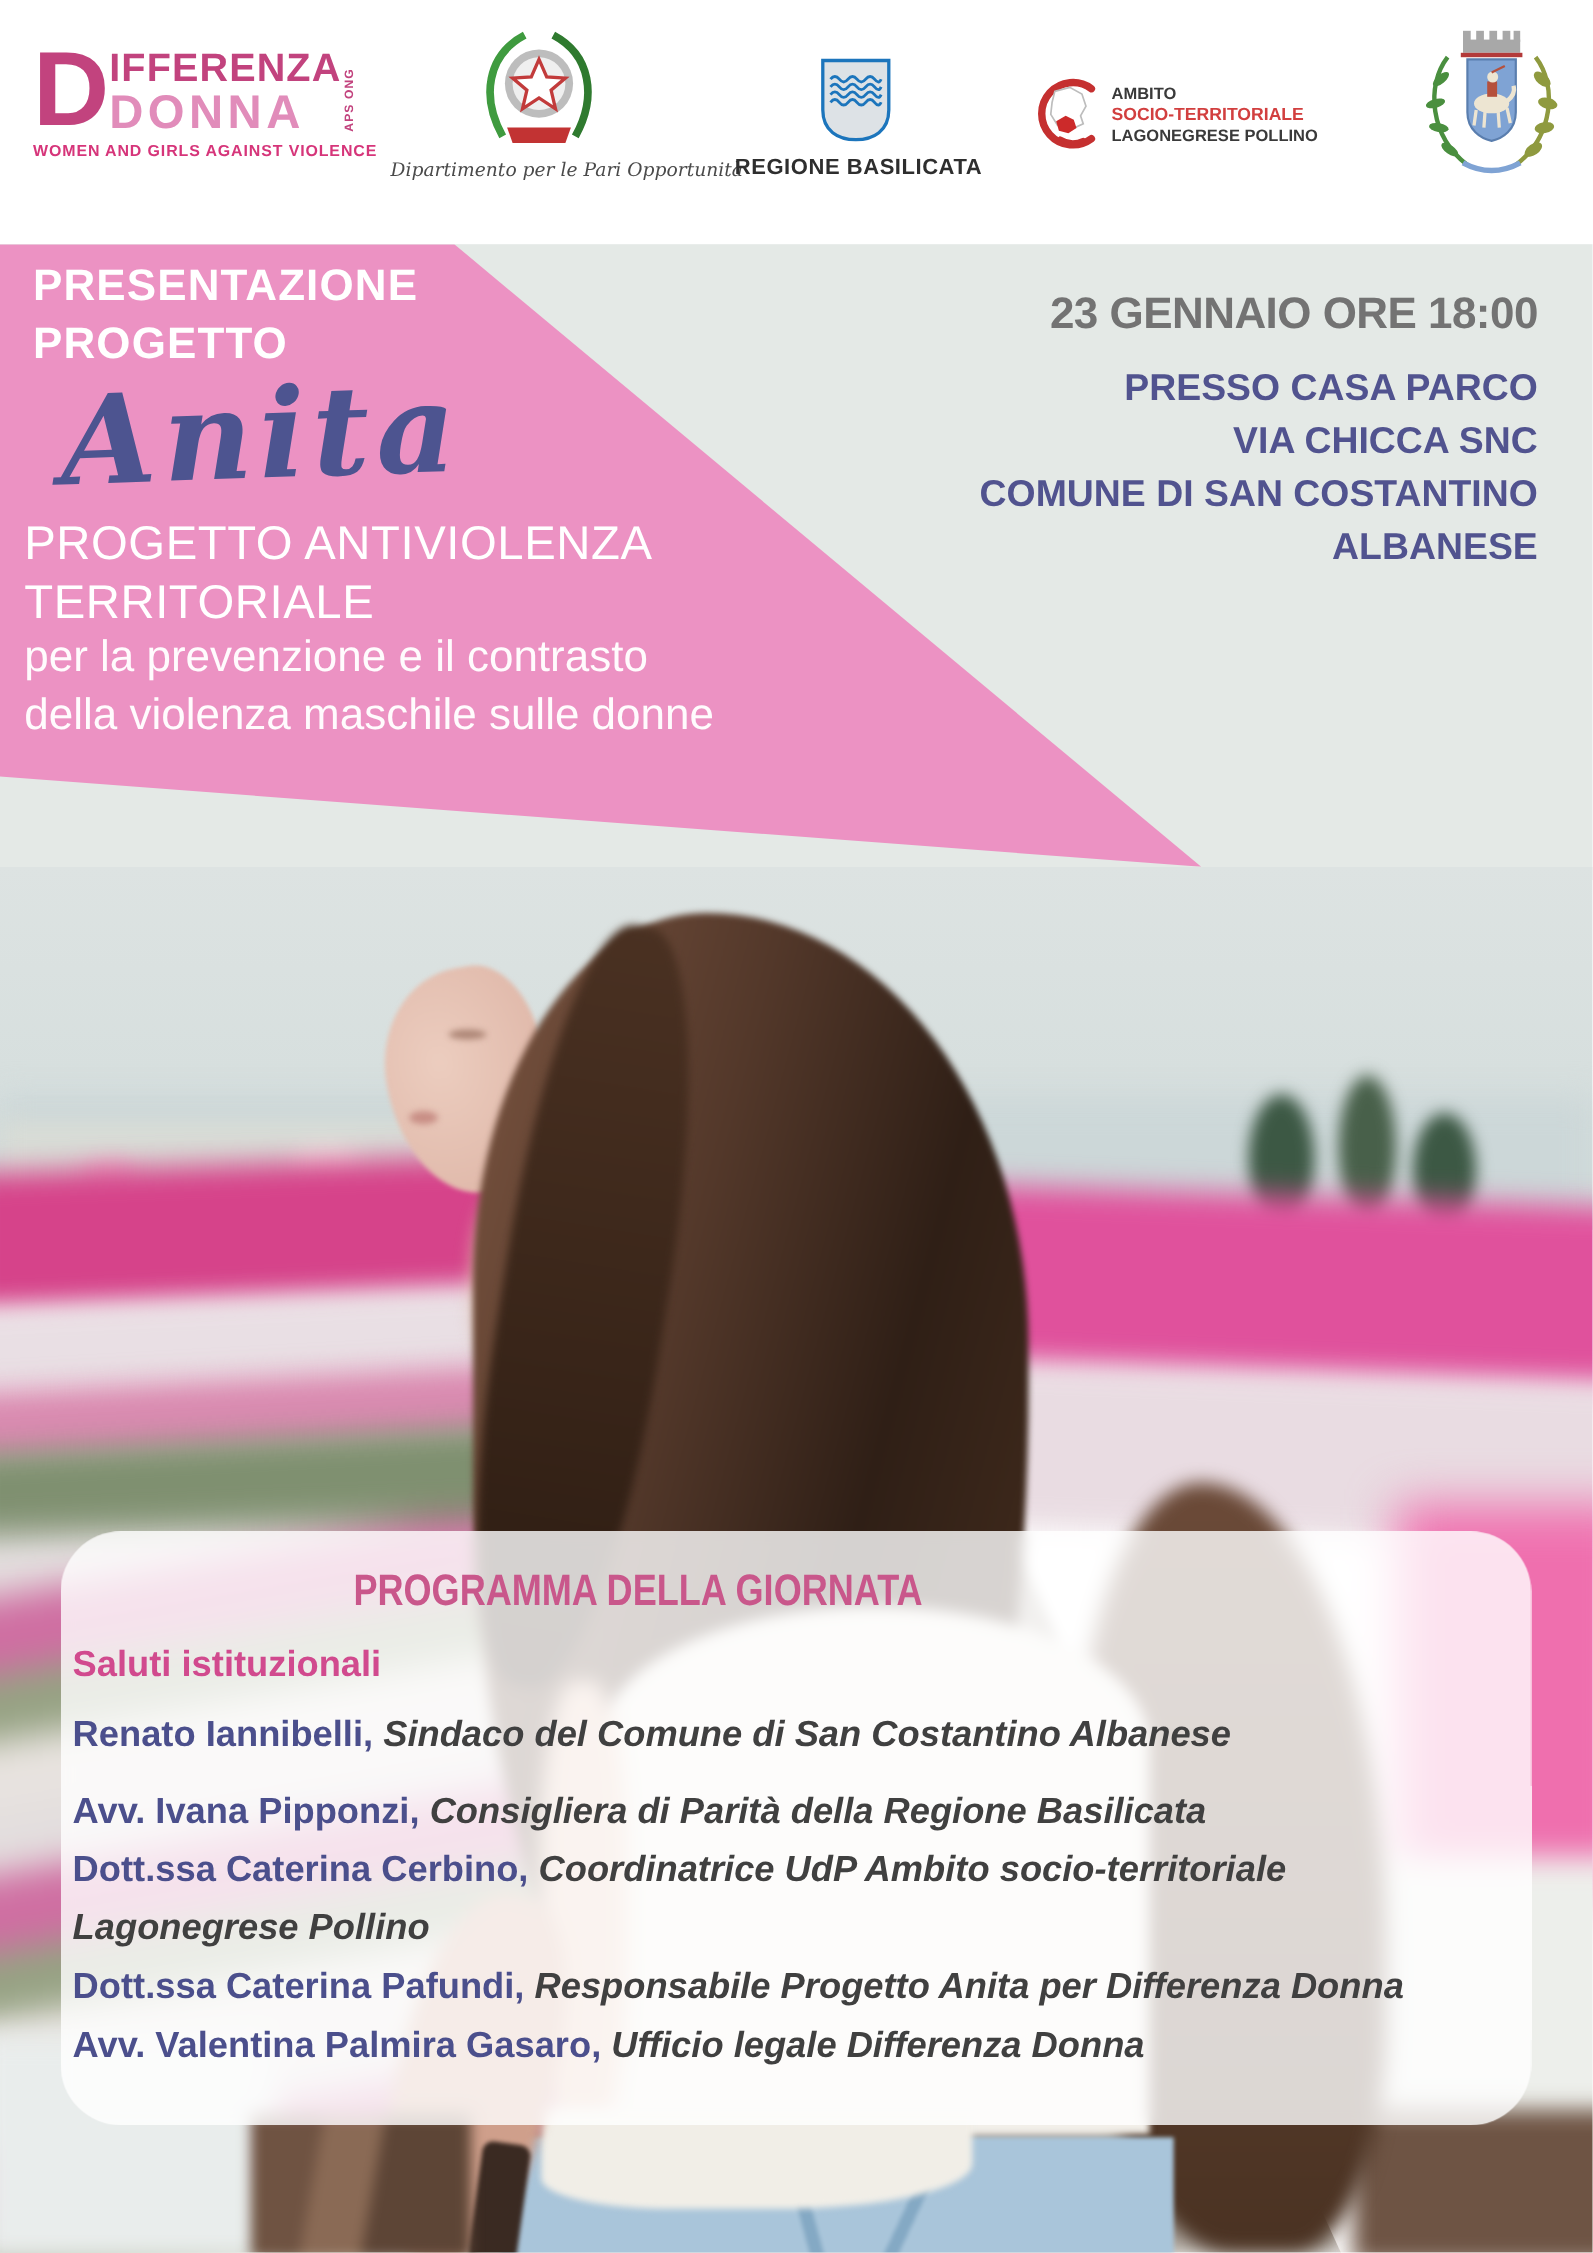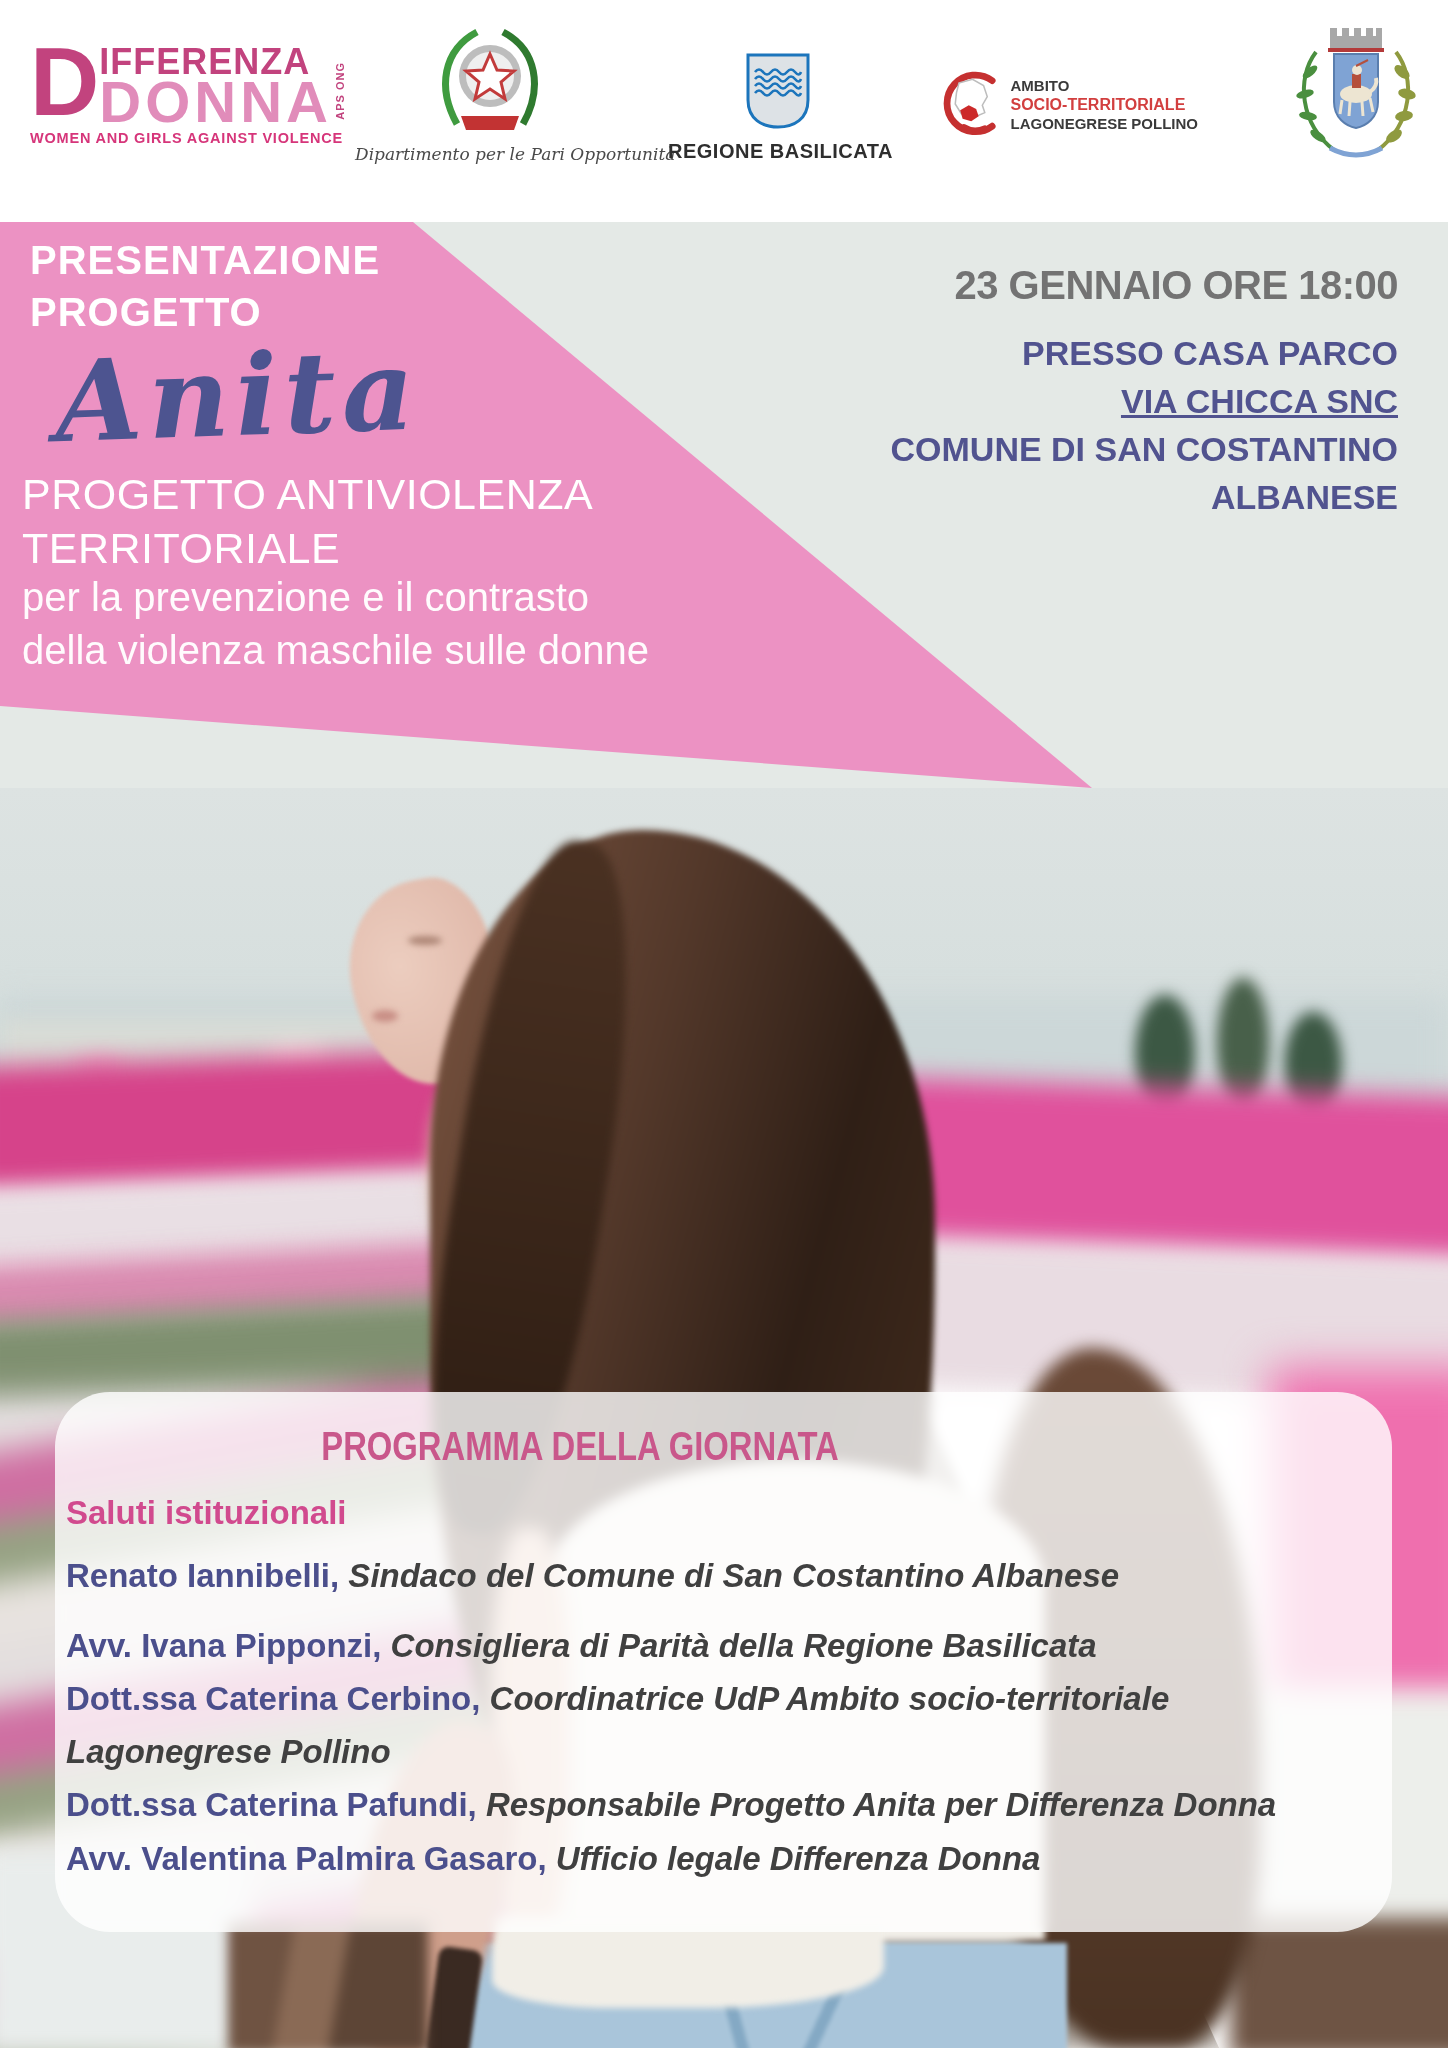--- a/index.html
+++ b/index.html
@@ -7,21 +7,21 @@
           font-family:"Liberation Sans", sans-serif;}
   #poster *{box-sizing:border-box;}
 
   
   .hdr{position:absolute;z-index:8;}
   .dd-logo{left:30px;top:44px;width:290px;}
   .dd-row{display:flex;align-items:flex-start;}
   .dd-bigD{font-size:96px;line-height:76px;font-weight:700;color:#c2437e;letter-spacing:-4px;}
   .dd-col{margin-left:4px;display:flex;flex-direction:column;}
   .dd-l1{font-size:36px;font-weight:800;color:#c2437e;letter-spacing:1px;line-height:36px;}
-  .dd-l2{font-size:58px;font-weight:800;color:#e18cba;letter-spacing:4px;line-height:44px;}
+  .dd-l2{font-size:43px;font-weight:800;color:#e18cba;letter-spacing:4px;line-height:44px;}
   .dd-aps{font-size:11px;font-weight:700;color:#c2437e;writing-mode:vertical-rl;transform:rotate(180deg);
           letter-spacing:1px;margin-top:18px;margin-left:2px;}
   .dd-tag{font-size:14.5px;font-weight:700;color:#d6357a;letter-spacing:.8px;margin-top:6px;white-space:nowrap;}
 
   .pari-logo{left:355px;top:24px;width:270px;text-align:center;}
   .pari-caption{font-family:"DejaVu Serif", serif;font-style:italic;font-size:17px;color:#4a4a4a;margin-top:4px;white-space:nowrap;}
 
   .bas-logo{left:668px;top:52px;width:220px;text-align:center;}
   .bas-caption{font-size:20px;font-weight:700;color:#2e2e2e;letter-spacing:.5px;margin-top:6px;white-space:nowrap;}
 
@@ -45,21 +45,21 @@
          font-size:112px;color:#4d5490;letter-spacing:6px;transform:rotate(-2deg);}
   .btitle{left:22px;color:#ffffff;font-weight:400;font-size:43px;letter-spacing:.5px;}
   .t1{top:470px;} .t2{top:524px;}
   .bdesc{left:22px;color:rgba(255,255,255,.96);font-weight:400;font-size:40px;}
   .d1{top:575px;} .d2{top:628px;}
 
   
   .etxt{position:absolute;right:50px;text-align:right;z-index:6;white-space:nowrap;}
   .edate{top:263px;font-size:40px;font-weight:800;color:#737373;letter-spacing:-0.5px;}
   .evenue{font-size:34px;font-weight:700;color:#51538f;}
-  .v1{top:334px;} .v2{top:382px;text-decoration:underline;} .v3{top:430px;} .v4{top:478px;}
+  .v1{top:334px;} .v2{top:382px;} .v3{top:430px;} .v4{top:478px;}
 
   
   #photo{position:absolute;left:0;top:788px;width:1448px;height:1260px;overflow:hidden;z-index:2;}
   .ph{position:absolute;}
   .sky{left:0;top:0;width:1448px;height:330px;background:linear-gradient(#dde3e2,#d2dcdb);}
   .haze{left:0;top:210px;width:1448px;height:110px;background:#ccd7d8;filter:blur(14px);}
   .far-dots{left:0;top:230px;width:660px;height:90px;background:
       radial-gradient(40px 22px at 15% 55%,#e7b9cb 0 60%,transparent 70%),
       radial-gradient(50px 24px at 45% 45%,#efe7e3 0 60%,transparent 70%),
       radial-gradient(46px 22px at 75% 55%,#d9a9c0 0 60%,transparent 70%),#d8dcd6;filter:blur(10px);}

